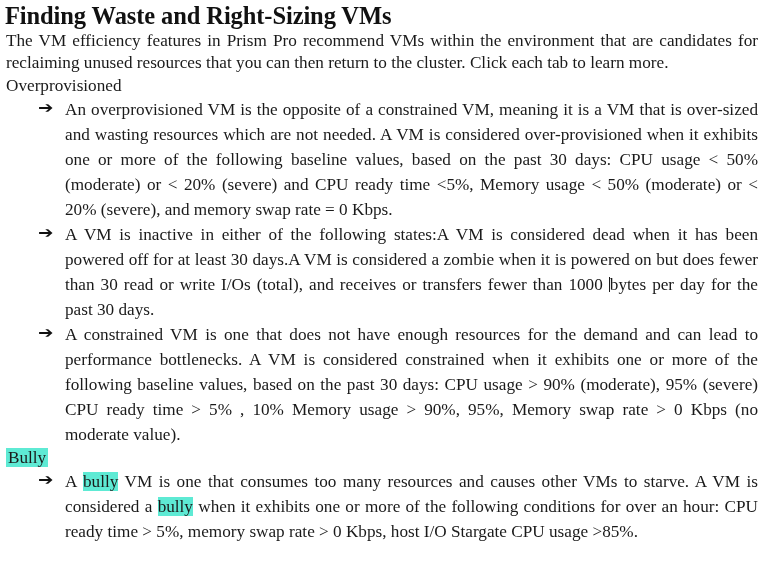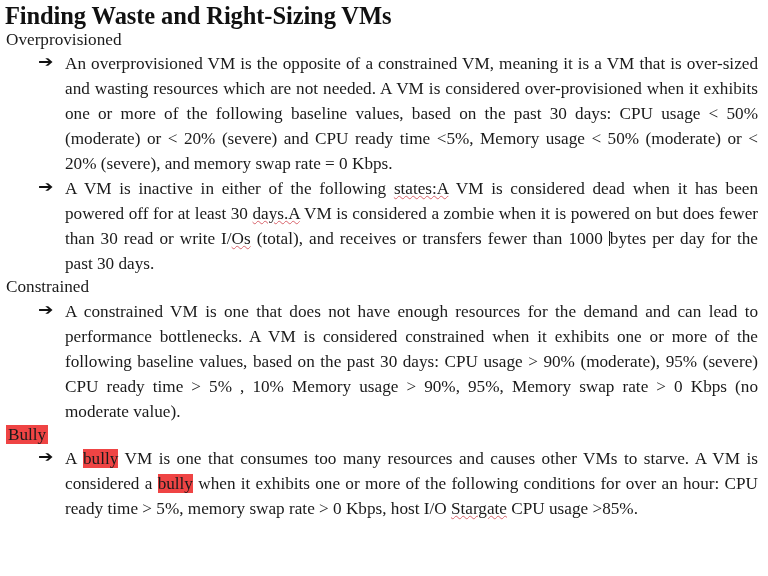--- a/index.html
+++ b/index.html
@@ -72,25 +72,24 @@
   }
   .bullet-text {
     flex: 1 1 auto;
     font-size: 17.2px;
     line-height: 25px;
     text-align: justify;
     text-justify: inter-word;
     color: #1a1a1a;
   }
   .hl {
-    background-color: #ef4444;
+    background-color: #5eead4;
   }
   
   .sp {
-    text-decoration: underline;
     text-decoration-color: #d8636b;
     text-decoration-style: wavy;
     text-decoration-thickness: 1px;
     text-underline-offset: 1px;
   }
   .caret {
     display: inline-block;
     width: 1px;
     height: 15px;
     background: #1a1a1a;
@@ -98,38 +97,38 @@
     margin-right: 0px;
   }
 </style>
 </head>
 <body>
 
 <div class="page">
 
   <h1 class="doc-title">Finding Waste and Right-Sizing VMs</h1>
 
+  <p class="intro">The VM efficiency features in Prism Pro recommend VMs within the environment that are candidates for reclaiming unused resources that you can then return to the cluster. Click each tab to learn more.</p>
 
   <div>
     <div class="section-head">Overprovisioned</div>
     <div class="bullet-row">
       <span class="bullet-arrow">➔</span>
       <span class="bullet-text">An overprovisioned VM is the opposite of a constrained VM, meaning it is a VM that is over-sized and wasting resources which are not needed. A VM is considered over-provisioned when it exhibits one or more of the following baseline values, based on the past 30 days: CPU usage &lt; 50% (moderate) or &lt; 20% (severe) and CPU ready time &lt;5%, Memory usage &lt; 50% (moderate) or &lt; 20% (severe), and memory swap rate = 0 Kbps.</span>
     </div>
   </div>
 
   <div>
     <div class="bullet-row">
       <span class="bullet-arrow">➔</span>
       <span class="bullet-text"><span>A VM is inactive in either of the following </span><span class="sp">states:A</span><span> VM is considered dead when it has been powered off for at least 30 </span><span class="sp">days.A</span><span> VM is considered a zombie when it is powered on but does fewer than 30 read or write I/</span><span class="sp">Os</span><span> (total), and receives or transfers fewer than 1000 </span><span class="caret"></span><span>bytes per day for the past 30 days.</span></span>
     </div>
   </div>
 
   <div>
-    <div class="section-head">Constrained</div>
     <div class="bullet-row">
       <span class="bullet-arrow">➔</span>
       <span class="bullet-text">A constrained VM is one that does not have enough resources for the demand and can lead to performance bottlenecks. A VM is considered constrained when it exhibits one or more of the following baseline values, based on the past 30 days: CPU usage &gt; 90% (moderate), 95% (severe) CPU ready time &gt; 5% , 10% Memory usage &gt; 90%, 95%, Memory swap rate &gt; 0 Kbps (no moderate value).</span>
     </div>
   </div>
 
   <div>
     <div class="section-head"><span class="hl">Bully</span></div>
     <div class="bullet-row">
       <span class="bullet-arrow">➔</span>

